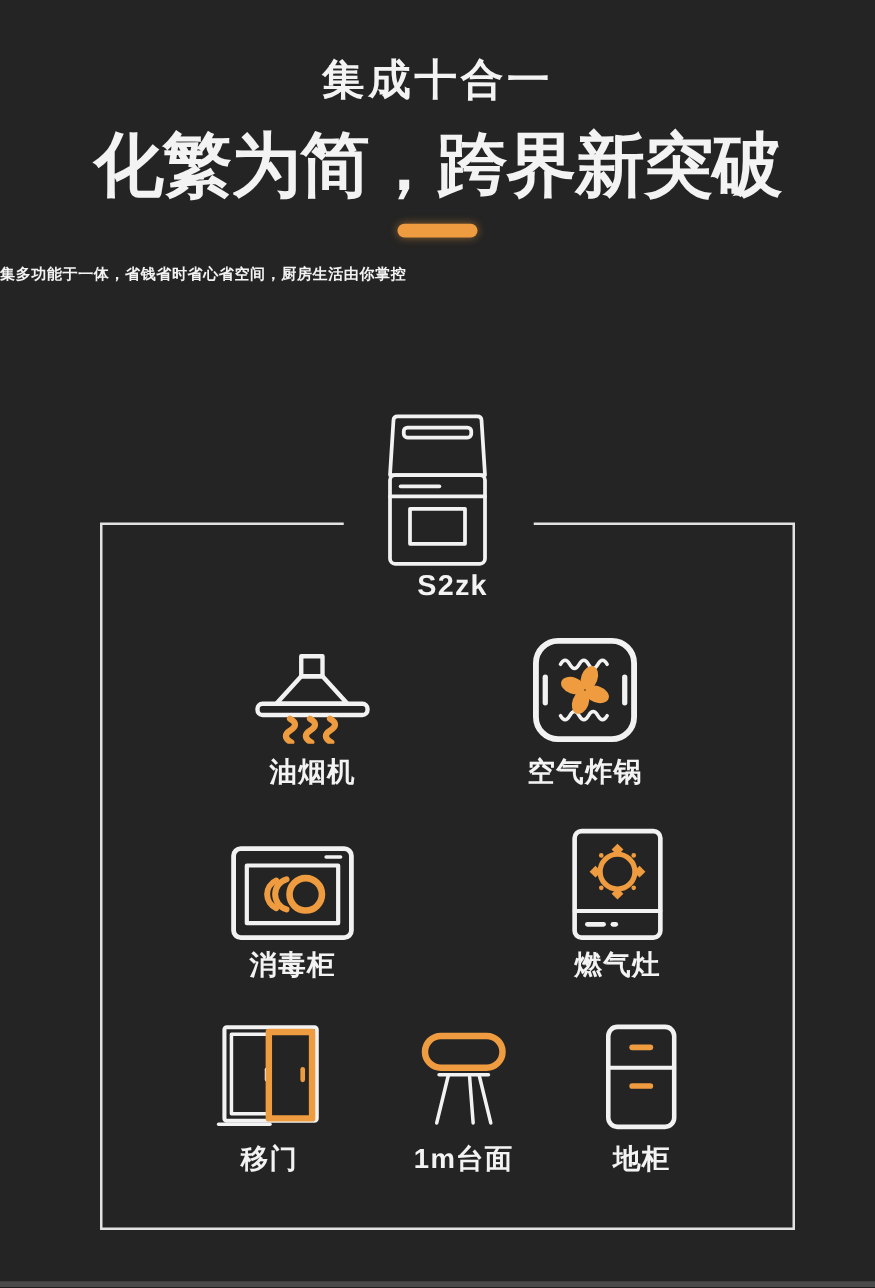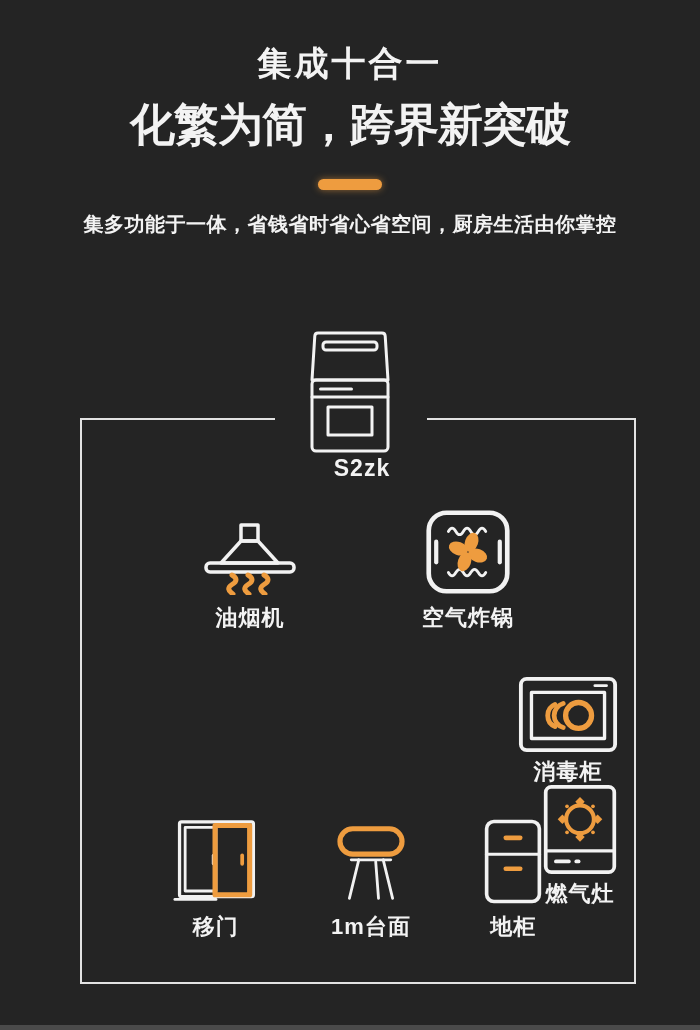--- a/index.html
+++ b/index.html
@@ -11,34 +11,34 @@
   }
   html,body{margin:0;padding:0;background:#101010;}
   .canvas{
     position:relative;width:700px;height:1030px;margin:0 auto;
     background:var(--background);overflow:hidden;
     font-family:"Liberation Sans","DejaVu Sans",sans-serif;
     color:var(--text);
   }
   .title{position:absolute;left:0;width:100%;text-align:center;font-weight:bold;color:var(--text);}
   .title-1{top:41px;font-size:34px;letter-spacing:3px;}
-  .title-2{top:95px;font-size:45px;letter-spacing:-1px;}
+  .title-2{top:95px;font-size:56px;letter-spacing:-1px;}
   .divider{position:absolute;left:318px;top:179px;width:64px;height:11px;border-radius:6px;
     background:var(--accent);box-shadow:0 0 7px rgba(238,156,63,.55);}
-  .tagline{position:absolute;top:211px;left:0;width:100%;text-align:center;
-    font-size:20px;font-weight:bold;letter-spacing:.5px;color:var(--text);}
+  .tagline{position:absolute;top:211px;left:0;width:100%;text-align:left;
+    font-size:12px;font-weight:bold;letter-spacing:.5px;color:var(--text);}
   .frame{position:absolute;left:80px;top:418px;width:552px;height:562px;
     border:2px solid var(--frame_border);}
   .frame-gap{position:absolute;left:193px;top:-3px;width:152px;height:5px;background:var(--background);}
   .product{position:absolute;left:308px;top:331px;z-index:3;}
   .model{position:absolute;top:455px;left:12px;width:100%;text-align:center;z-index:3;
     font-size:23px;font-weight:bold;letter-spacing:1px;color:var(--text);}
   .row{position:absolute;left:0;width:100%;display:flex;justify-content:space-around;box-sizing:border-box;align-items:flex-end;}
   .row1{top:87px;padding:0 58px;}
-  .row2{top:245px;padding:0 16px;flex-direction:column;}
+  .row2{top:245px;padding:0 16px;}
   .row3{top:397px;padding:0 58px;}
   .item{display:flex;flex-direction:column;align-items:center;}
   .icon-box{height:88px;display:flex;align-items:flex-end;justify-content:center;}
   .label{margin-top:8px;font-size:22px;font-weight:bold;letter-spacing:1px;white-space:nowrap;color:var(--text);}
   .row2 .label{margin-top:4px;}
   .row3 .label{margin-top:7px;}
   .bottom-strip{position:absolute;bottom:0;left:0;width:100%;height:5px;background:var(--bottom_strip);}
   svg *{stroke-linecap:round;stroke-linejoin:round;}
   .w{stroke:#F2F2F2;fill:none;}
   .wf{fill:#F2F2F2;stroke:none;}

